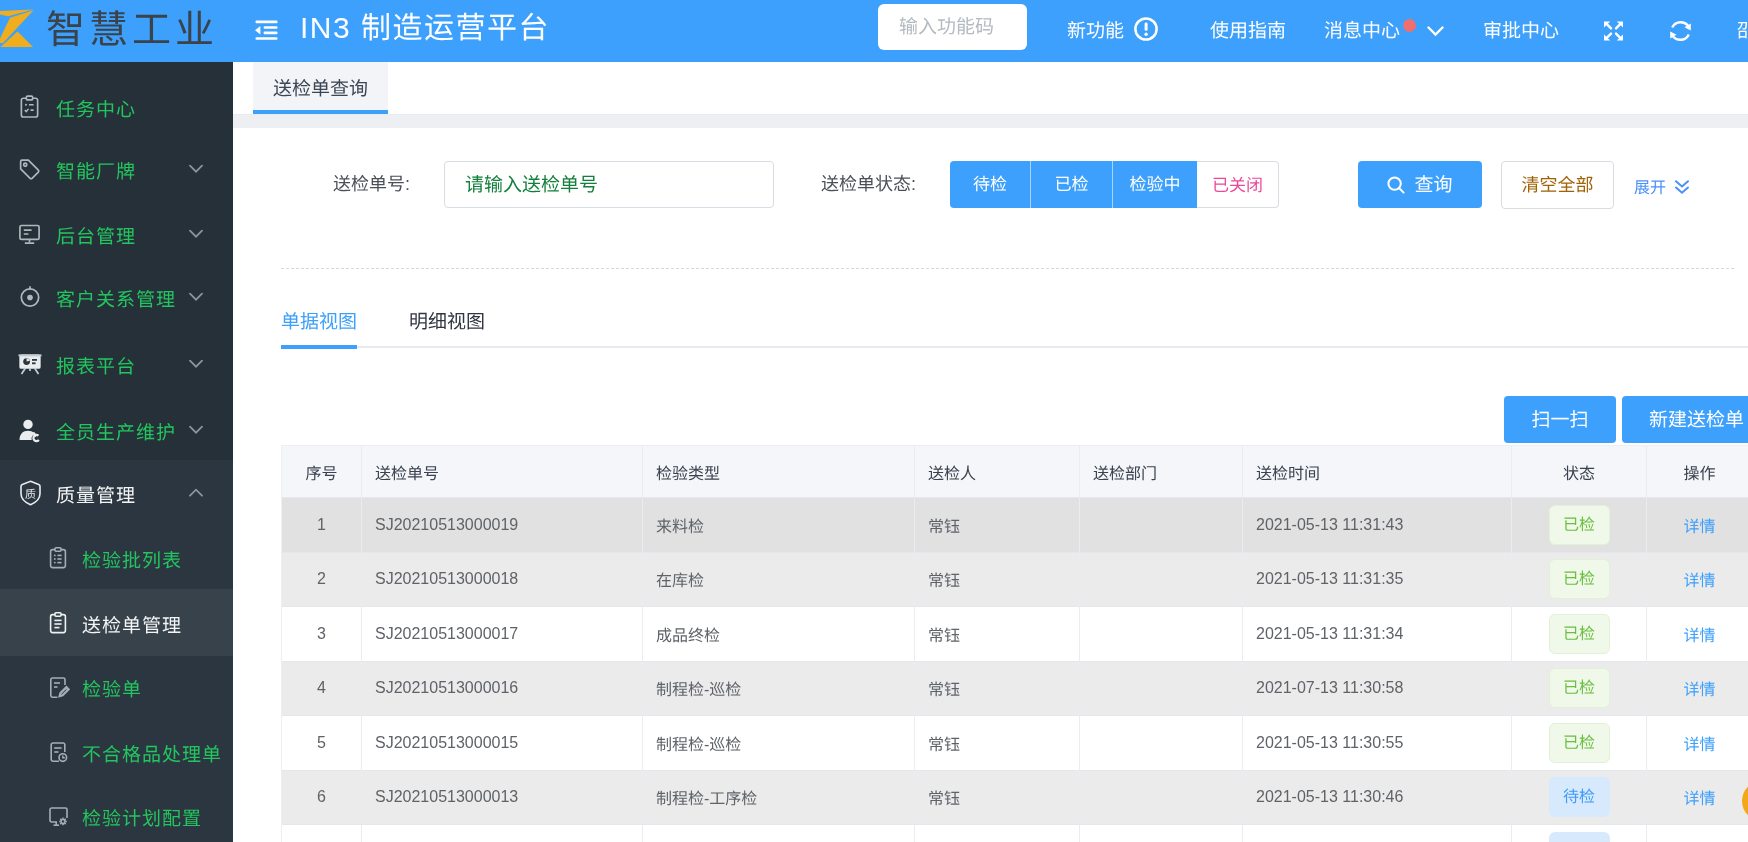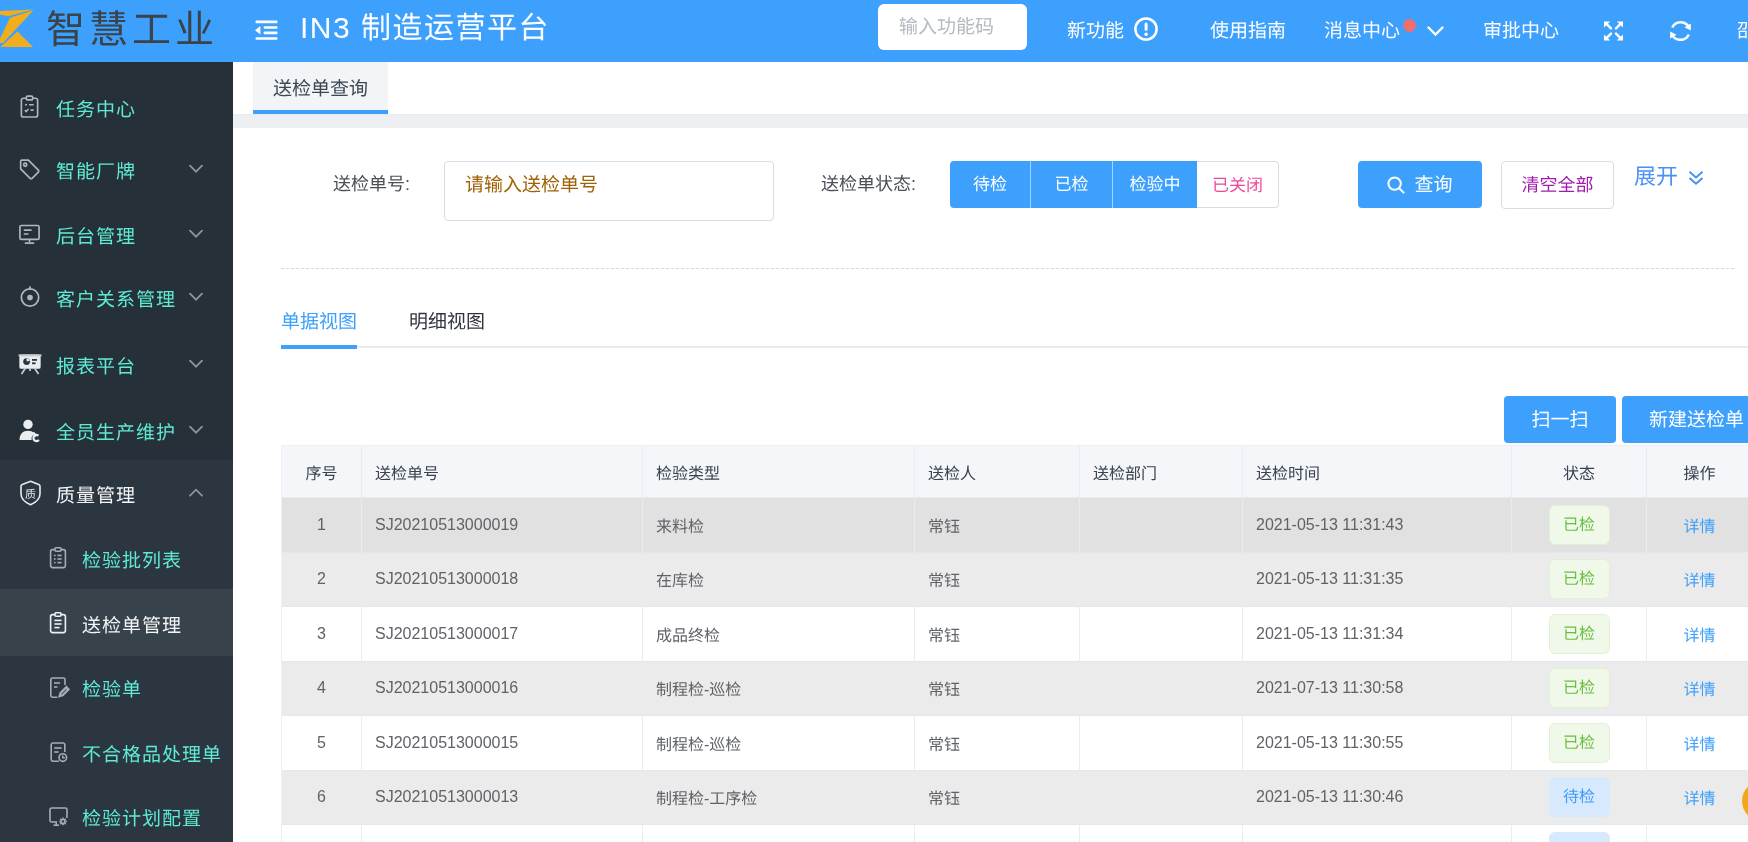--- a/index.html
+++ b/index.html
@@ -9,42 +9,42 @@
 
 #topbar{position:absolute;left:0;top:0;width:1748px;height:62px;background:#3da0fc;z-index:30}
 #logoTxt{position:absolute;left:46px;top:-2px;font-size:39px;color:#3a424a;letter-spacing:4px}
 #appTitle{position:absolute;left:300px;top:0;height:62px;line-height:56px;font-size:30px;color:#fff;font-weight:500;letter-spacing:1.5px}
 #funcbox{position:absolute;left:878px;top:4px;width:149px;height:46px;background:#fff;border-radius:6px;color:#b3bac2;font-size:19px;line-height:46px;padding-left:21px}
 .topnav{position:absolute;top:0;height:64px;line-height:62px;color:#fff;font-size:19px;white-space:nowrap}
 
 #sidebar{position:absolute;left:0;top:62px;width:233px;height:780px;background:#263039;z-index:20}
 #qmgroup{position:absolute;left:0;top:398px;width:233px;height:382px;background:#2c3640}
 #activeitem{position:absolute;left:0;top:527px;width:233px;height:67px;background:#37424b}
-.mitem{position:absolute;left:0;width:232px;height:40px;color:#5eead4;font-size:19px}
+.mitem{position:absolute;left:0;width:232px;height:40px;color:#22c55e;font-size:19px}
 .mitem .ic{position:absolute;left:17px;top:50%;transform:translateY(-50%)}
 .mitem .tx{position:absolute;left:56px;top:50%;transform:translateY(-50%);letter-spacing:1px}
 .mitem .ch{position:absolute;left:189px;top:50%;transform:translateY(-50%)}
 .sub .ic{left:46px}
 .sub .tx{left:82px}
 .white{color:#f2f4f5}
 
 #tabbar{position:absolute;left:233px;top:62px;width:1515px;height:53px;background:#fff;border-bottom:1px solid #e9ebee;z-index:5}
 #tab1{position:absolute;left:20px;top:0;width:135px;height:52px;background:#f2f4f8;color:#3d4754;font-size:19px;text-align:center;line-height:54px;border-bottom:4px solid #3da0fc}
 #graystrip{position:absolute;left:233px;top:115px;width:1515px;height:13px;background:#edeff2}
 #card{position:absolute;left:233px;top:128px;width:1515px;height:714px;background:#fff}
 
 .flabel{position:absolute;top:161px;height:47px;line-height:47px;font-size:18px;color:#4b5058}
-#inp1{position:absolute;left:444px;top:161px;width:330px;height:60px;border:1px solid #d8dce4;border-radius:4px;background:#fff;color:#a16207;font-size:19px;line-height:45px;padding-left:20px}
+#inp1{position:absolute;left:444px;top:161px;width:330px;height:47px;border:1px solid #d8dce4;border-radius:4px;background:#fff;color:#15803d;font-size:19px;line-height:45px;padding-left:20px}
 .segwrap{position:absolute;left:950px;top:161px;height:47px;display:flex}
 .seg{height:47px;line-height:47px;text-align:center;font-size:17px}
 .segb{background:#3da0fc;color:#fff}
 .segb+.segb{border-left:1px solid rgba(255,255,255,.55)}
 #btnQuery{position:absolute;left:1358px;top:161px;width:124px;height:47px;background:#3da0fc;border-radius:4px;color:#fff;font-size:19px;line-height:47px;text-align:center}
-#btnClear{position:absolute;left:1501px;top:161px;width:113px;height:48px;background:#fff;border:1px solid #d9dce3;border-radius:4px;color:#a21caf;font-size:18px;line-height:46px;text-align:center}
-#expand{position:absolute;left:1634px;top:152px;height:47px;line-height:49px;color:#4a90f9;font-size:22px}
+#btnClear{position:absolute;left:1501px;top:161px;width:113px;height:48px;background:#fff;border:1px solid #d9dce3;border-radius:4px;color:#a16207;font-size:18px;line-height:46px;text-align:center}
+#expand{position:absolute;left:1634px;top:163px;height:47px;line-height:49px;color:#4a90f9;font-size:16px}
 #dash{position:absolute;left:281px;top:268px;width:1453px;height:0;border-top:1px dashed #d8d8d8}
 
 #vtabs{position:absolute;left:281px;top:303px;width:1467px;height:45px}
 #vline{position:absolute;left:0;bottom:0;width:100%;height:2px;background:#e7eaee}
 .vtab{position:absolute;top:0;height:45px;font-size:19px;line-height:37px}
 #vt1{left:0;width:76px;color:#3da0fc;text-align:center}
 #vt1u{position:absolute;left:0;bottom:-1px;width:76px;height:4px;background:#3da0fc;z-index:2}
 #vt2{left:128px;width:80px;color:#30353f;text-align:left}
 
 #btnScan{position:absolute;left:1504px;top:396px;width:112px;height:47px;background:#3da0fc;border-radius:4px;color:#fff;font-size:19px;line-height:47px;text-align:center}

